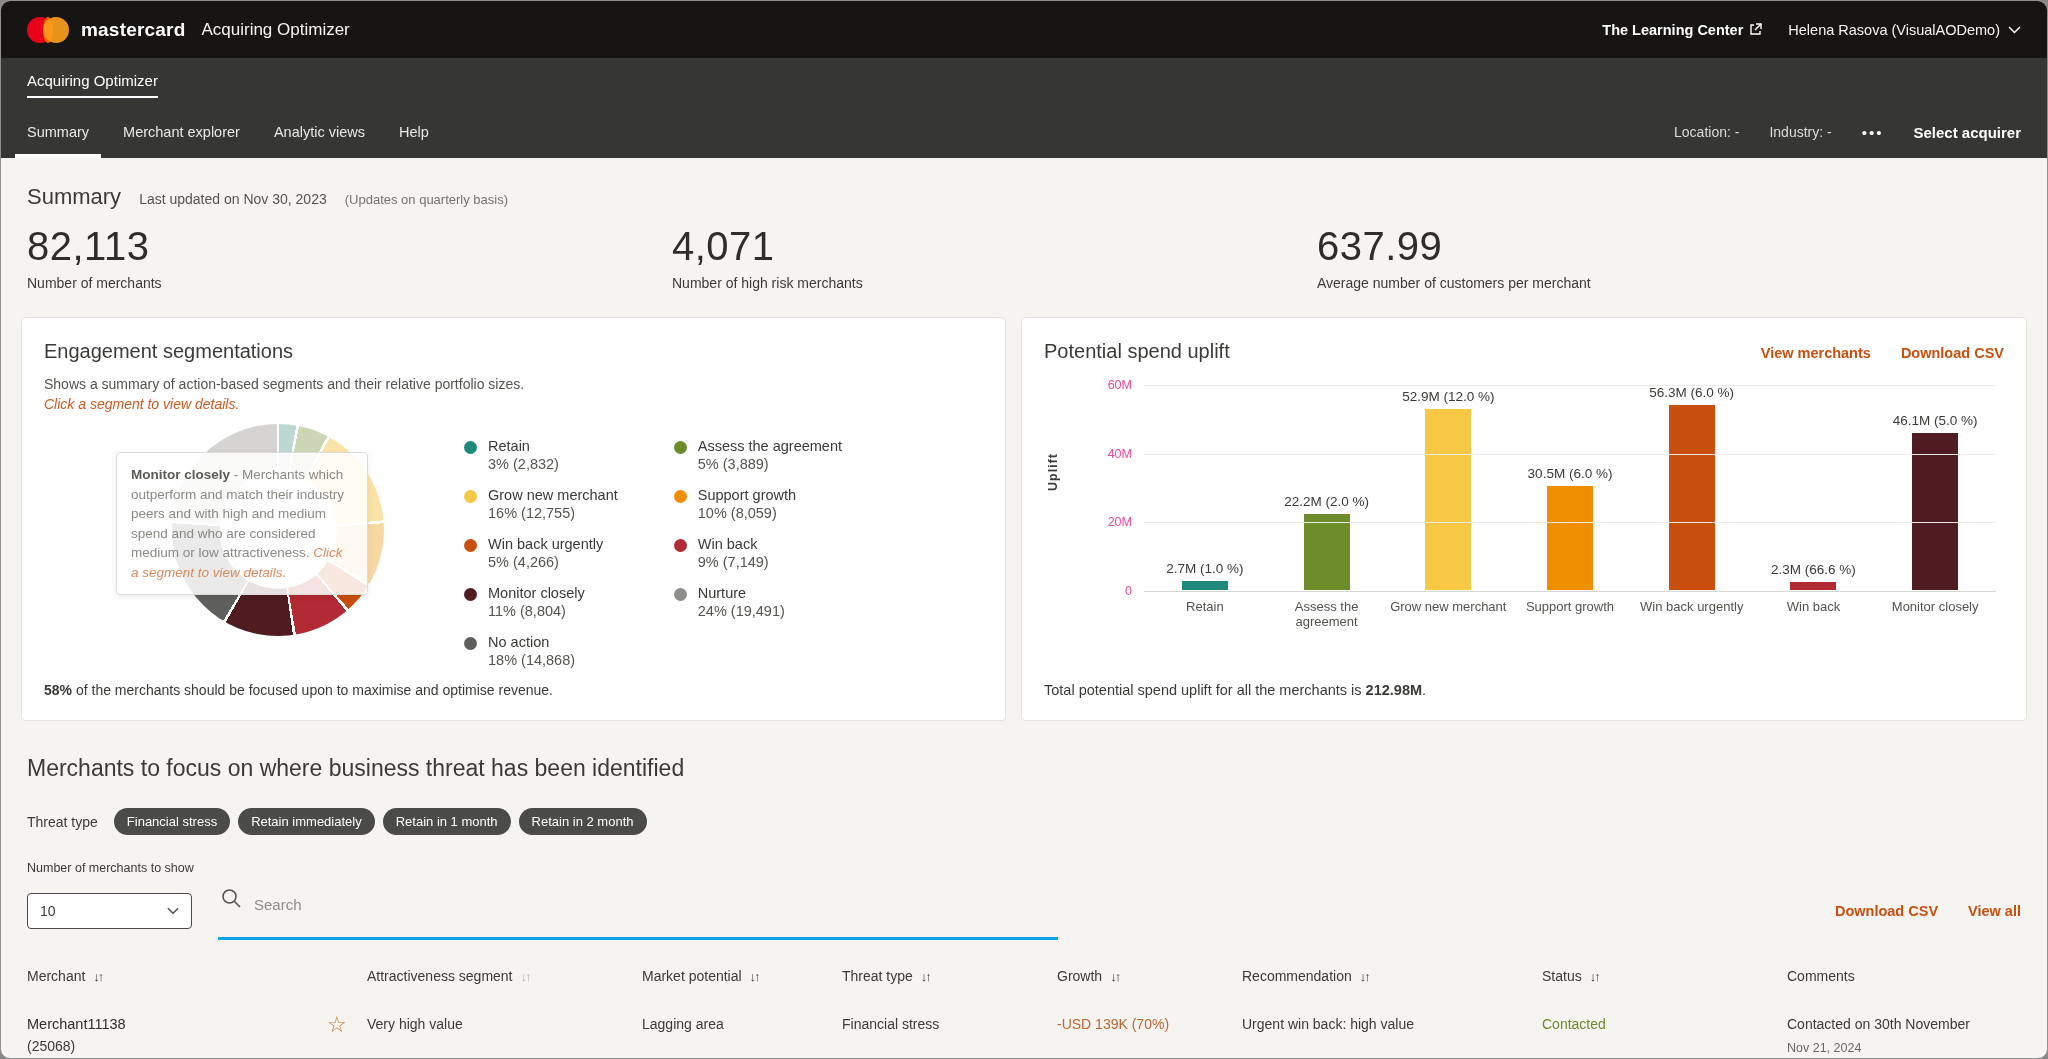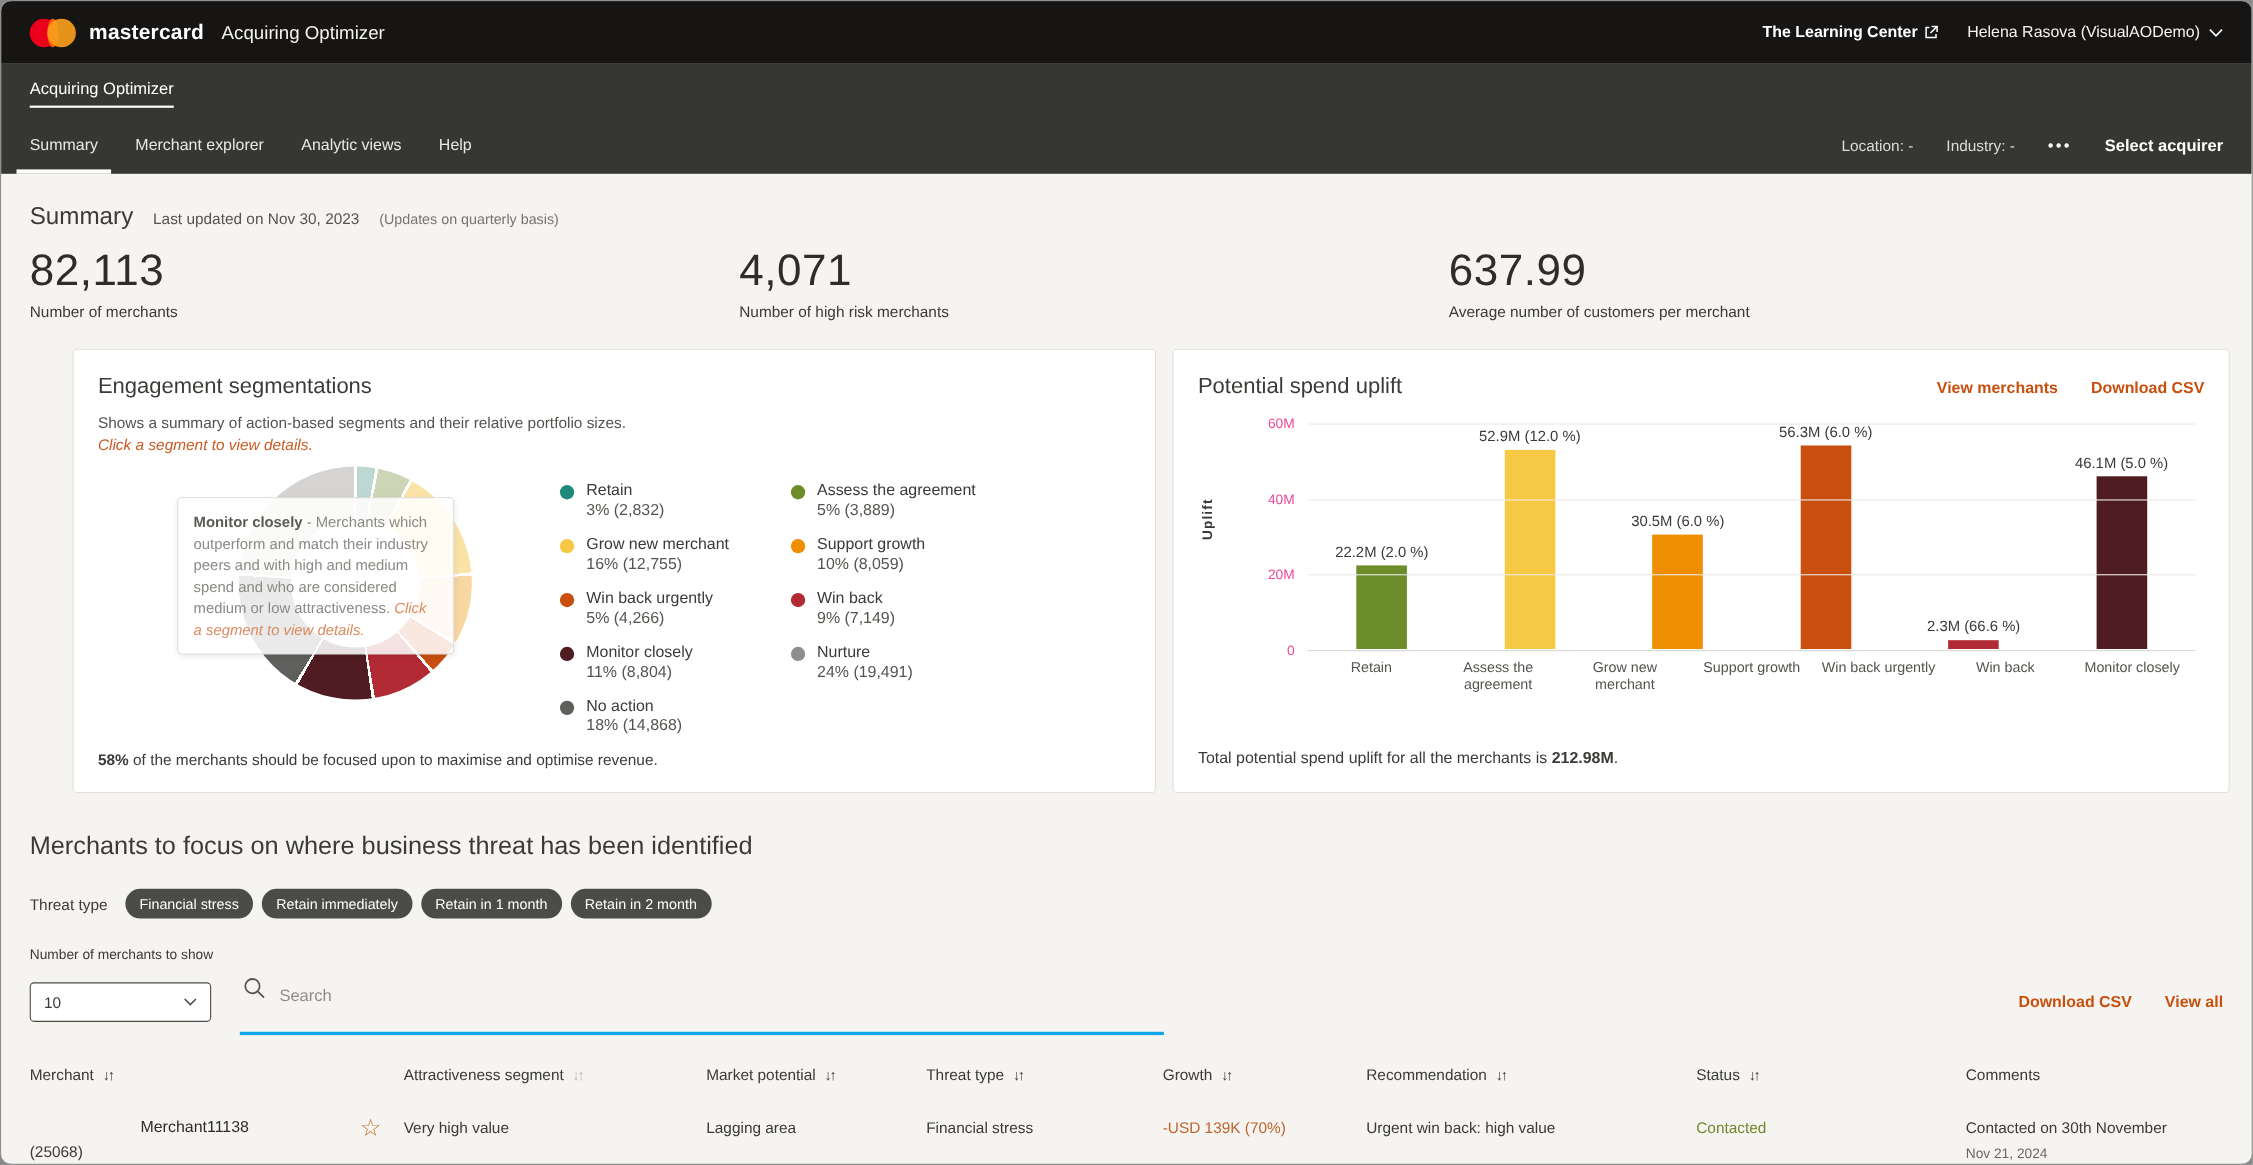--- a/index.html
+++ b/index.html
@@ -44,21 +44,21 @@
   
   main { padding:0 20px; }
   .summary-head { display:flex; align-items:baseline; gap:18px; padding:26px 6px 0; }
   .summary-title { font-size:22px; color:#3b3a37; }
   .last-updated { font-size:14px; color:#56544f; }
   .update-note { font-size:13px; color:#75736e; }
   .stats { display:grid; grid-template-columns:645px 645px 1fr; padding:14px 6px 0; }
   .stat-value { font-size:40px; font-weight:300; color:#2e2d2a; letter-spacing:.5px; }
   .stat-label { font-size:14px; color:#3b3a37; margin-top:6px; }
   
-  .panels { display:flex; gap:15px; margin-top:26px;margin-left:45px; }
+  .panels { display:flex; gap:15px; margin-top:26px; }
   .panel { background:#fff; border:1px solid #e3e1de; border-radius:4px; }
   .panel.engagement { width:985px; padding:22px; position:relative; }
   .panel.uplift { flex:1; padding:22px; display:flex; flex-direction:column; }
   .panel-title { font-size:20px; color:#3b3a37; }
   .panel-sub { font-size:14px; color:#55534e; margin-top:13px; }
   .panel-cta { font-size:14px; color:#cc5a22; font-style:italic; margin-top:4px; }
   
   .donut-area { position:relative; height:248px; margin-top:8px; }
   .donut { position:absolute; left:128px; top:4px; width:212px; height:212px; border-radius:50%; }
   .donut-hole { position:absolute; left:50%; top:50%; width:55%; height:55%; background:#fff; border-radius:50%; transform:translate(-50%,-50%); }
@@ -112,21 +112,21 @@
   .table-links { margin-left:auto; display:flex; gap:30px; align-items:center; }
   
   .table { padding:0 6px; margin-top:18px; }
   .trow { display:grid; grid-template-columns:300px 40px 275px 200px 215px 185px 300px 245px 1fr; align-items:start; }
   .thead { padding:10px 0 14px; }
   .th { font-size:14px; color:#3b3a37; display:flex; align-items:center; gap:8px; }
   .sort { font-size:13px; letter-spacing:-2px; color:#3b3a37; cursor:pointer; }
   .sort.muted { color:#b8b6b2; }
   .tbody .trow { border-bottom:1px solid #d9d7d3; padding:16px 0 14px; }
   .cell { font-size:14px; color:#3b3a37; line-height:1.5; }
-  .m-name { font-size:14.5px; color:#2e2d2a;text-align:center; }
+  .m-name { font-size:14.5px; color:#2e2d2a; }
   .m-sub { font-size:14px; color:#3b3a37; }
   .m-addr { font-size:13.5px; color:#6b6965; margin-top:2px; }
   .star { color:#c87a2e; font-size:22px; line-height:1; cursor:pointer; }
   .growth { color:#c06430; }
   .status { color:#71872c; }
   .comment-date { font-size:12.5px; color:#6b6965; margin-top:4px; }
 </style>
 </head>
 <body>
 
@@ -301,20 +301,24 @@
           <div class="uplift-links">
             <span class="link">View merchants</span>
             <span class="link">Download CSV</span>
           </div>
         </div>
 
         <div class="chart">
           <span class="ylab">Uplift</span>
           <div class="plot" id="plot">
             <div class="bars" id="bars">
+                <div class="bar-slot">
+                  <div class="bar-label">2.7M (1.0 %)</div>
+                  <div class="bar" style="height: 4.5%; background: rgb(31, 138, 124);"></div>
+                </div>
                 <div class="bar-slot">
                   <div class="bar-label">22.2M (2.0 %)</div>
                   <div class="bar" style="height: 37%; background: rgb(109, 140, 42);"></div>
                 </div>
                 <div class="bar-slot">
                   <div class="bar-label">52.9M (12.0 %)</div>
                   <div class="bar" style="height: 88.1667%; background: rgb(247, 200, 67);"></div>
                 </div>
                 <div class="bar-slot">
                   <div class="bar-label">30.5M (6.0 %)</div>

